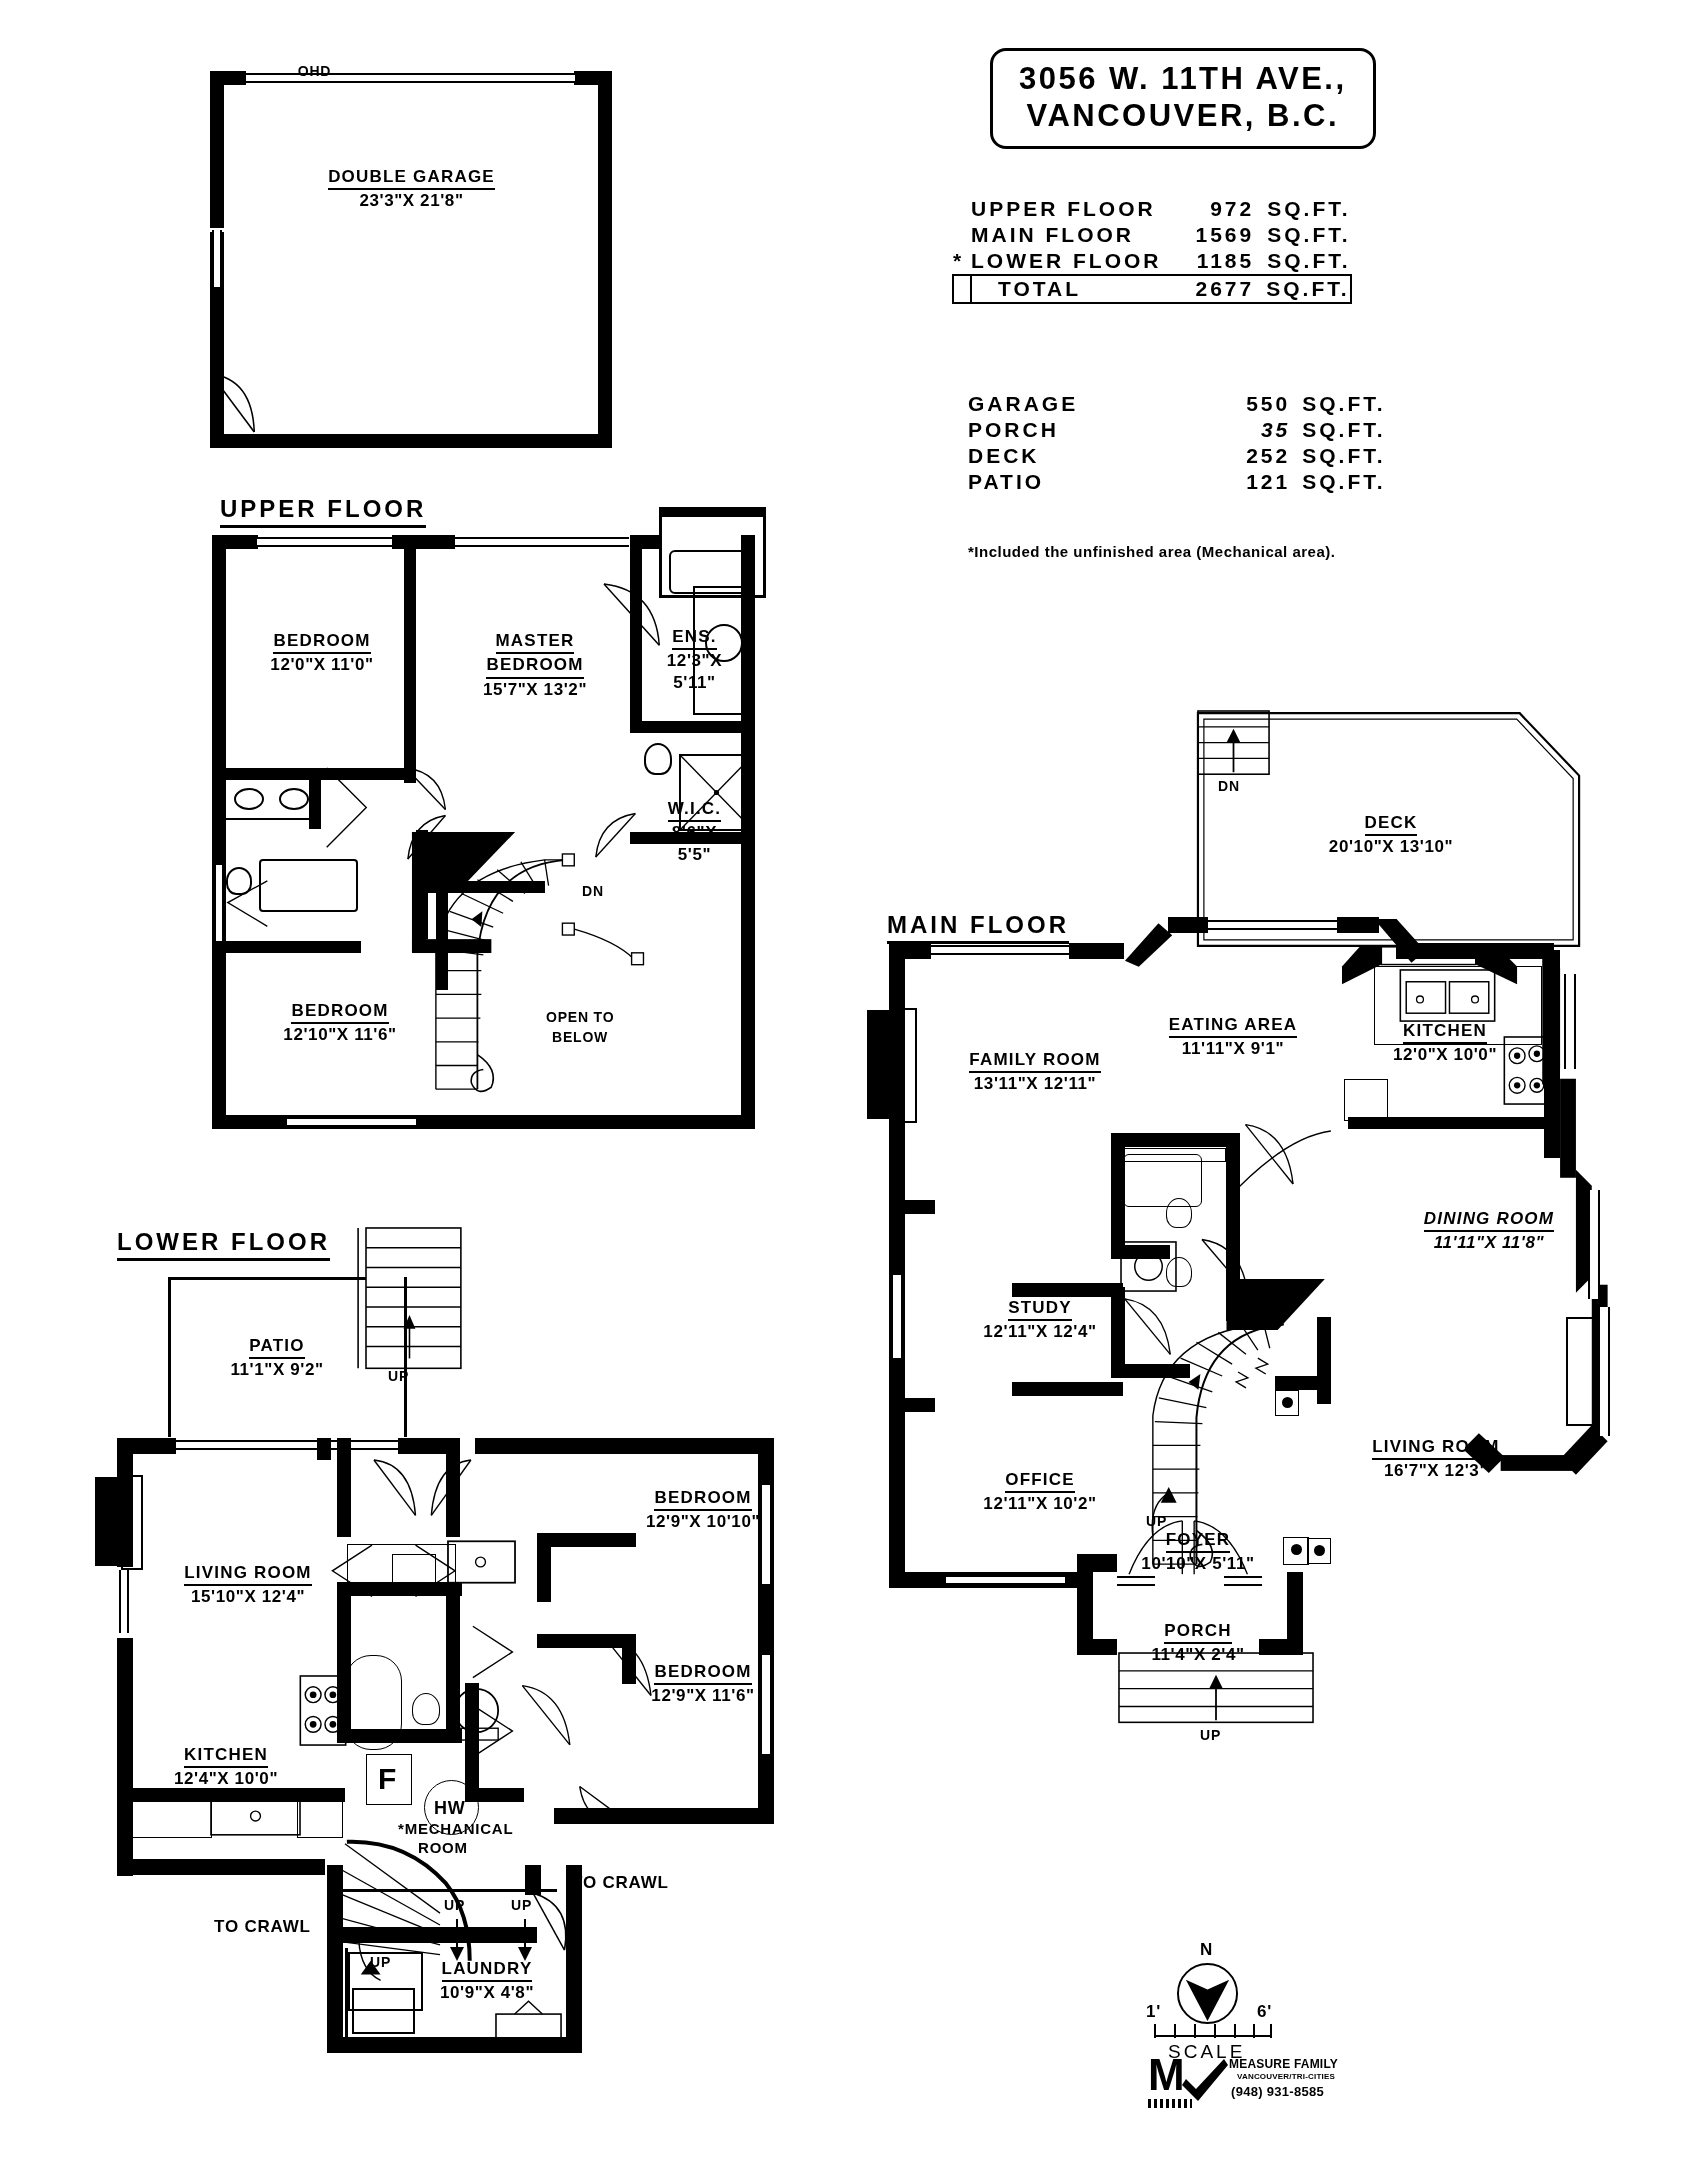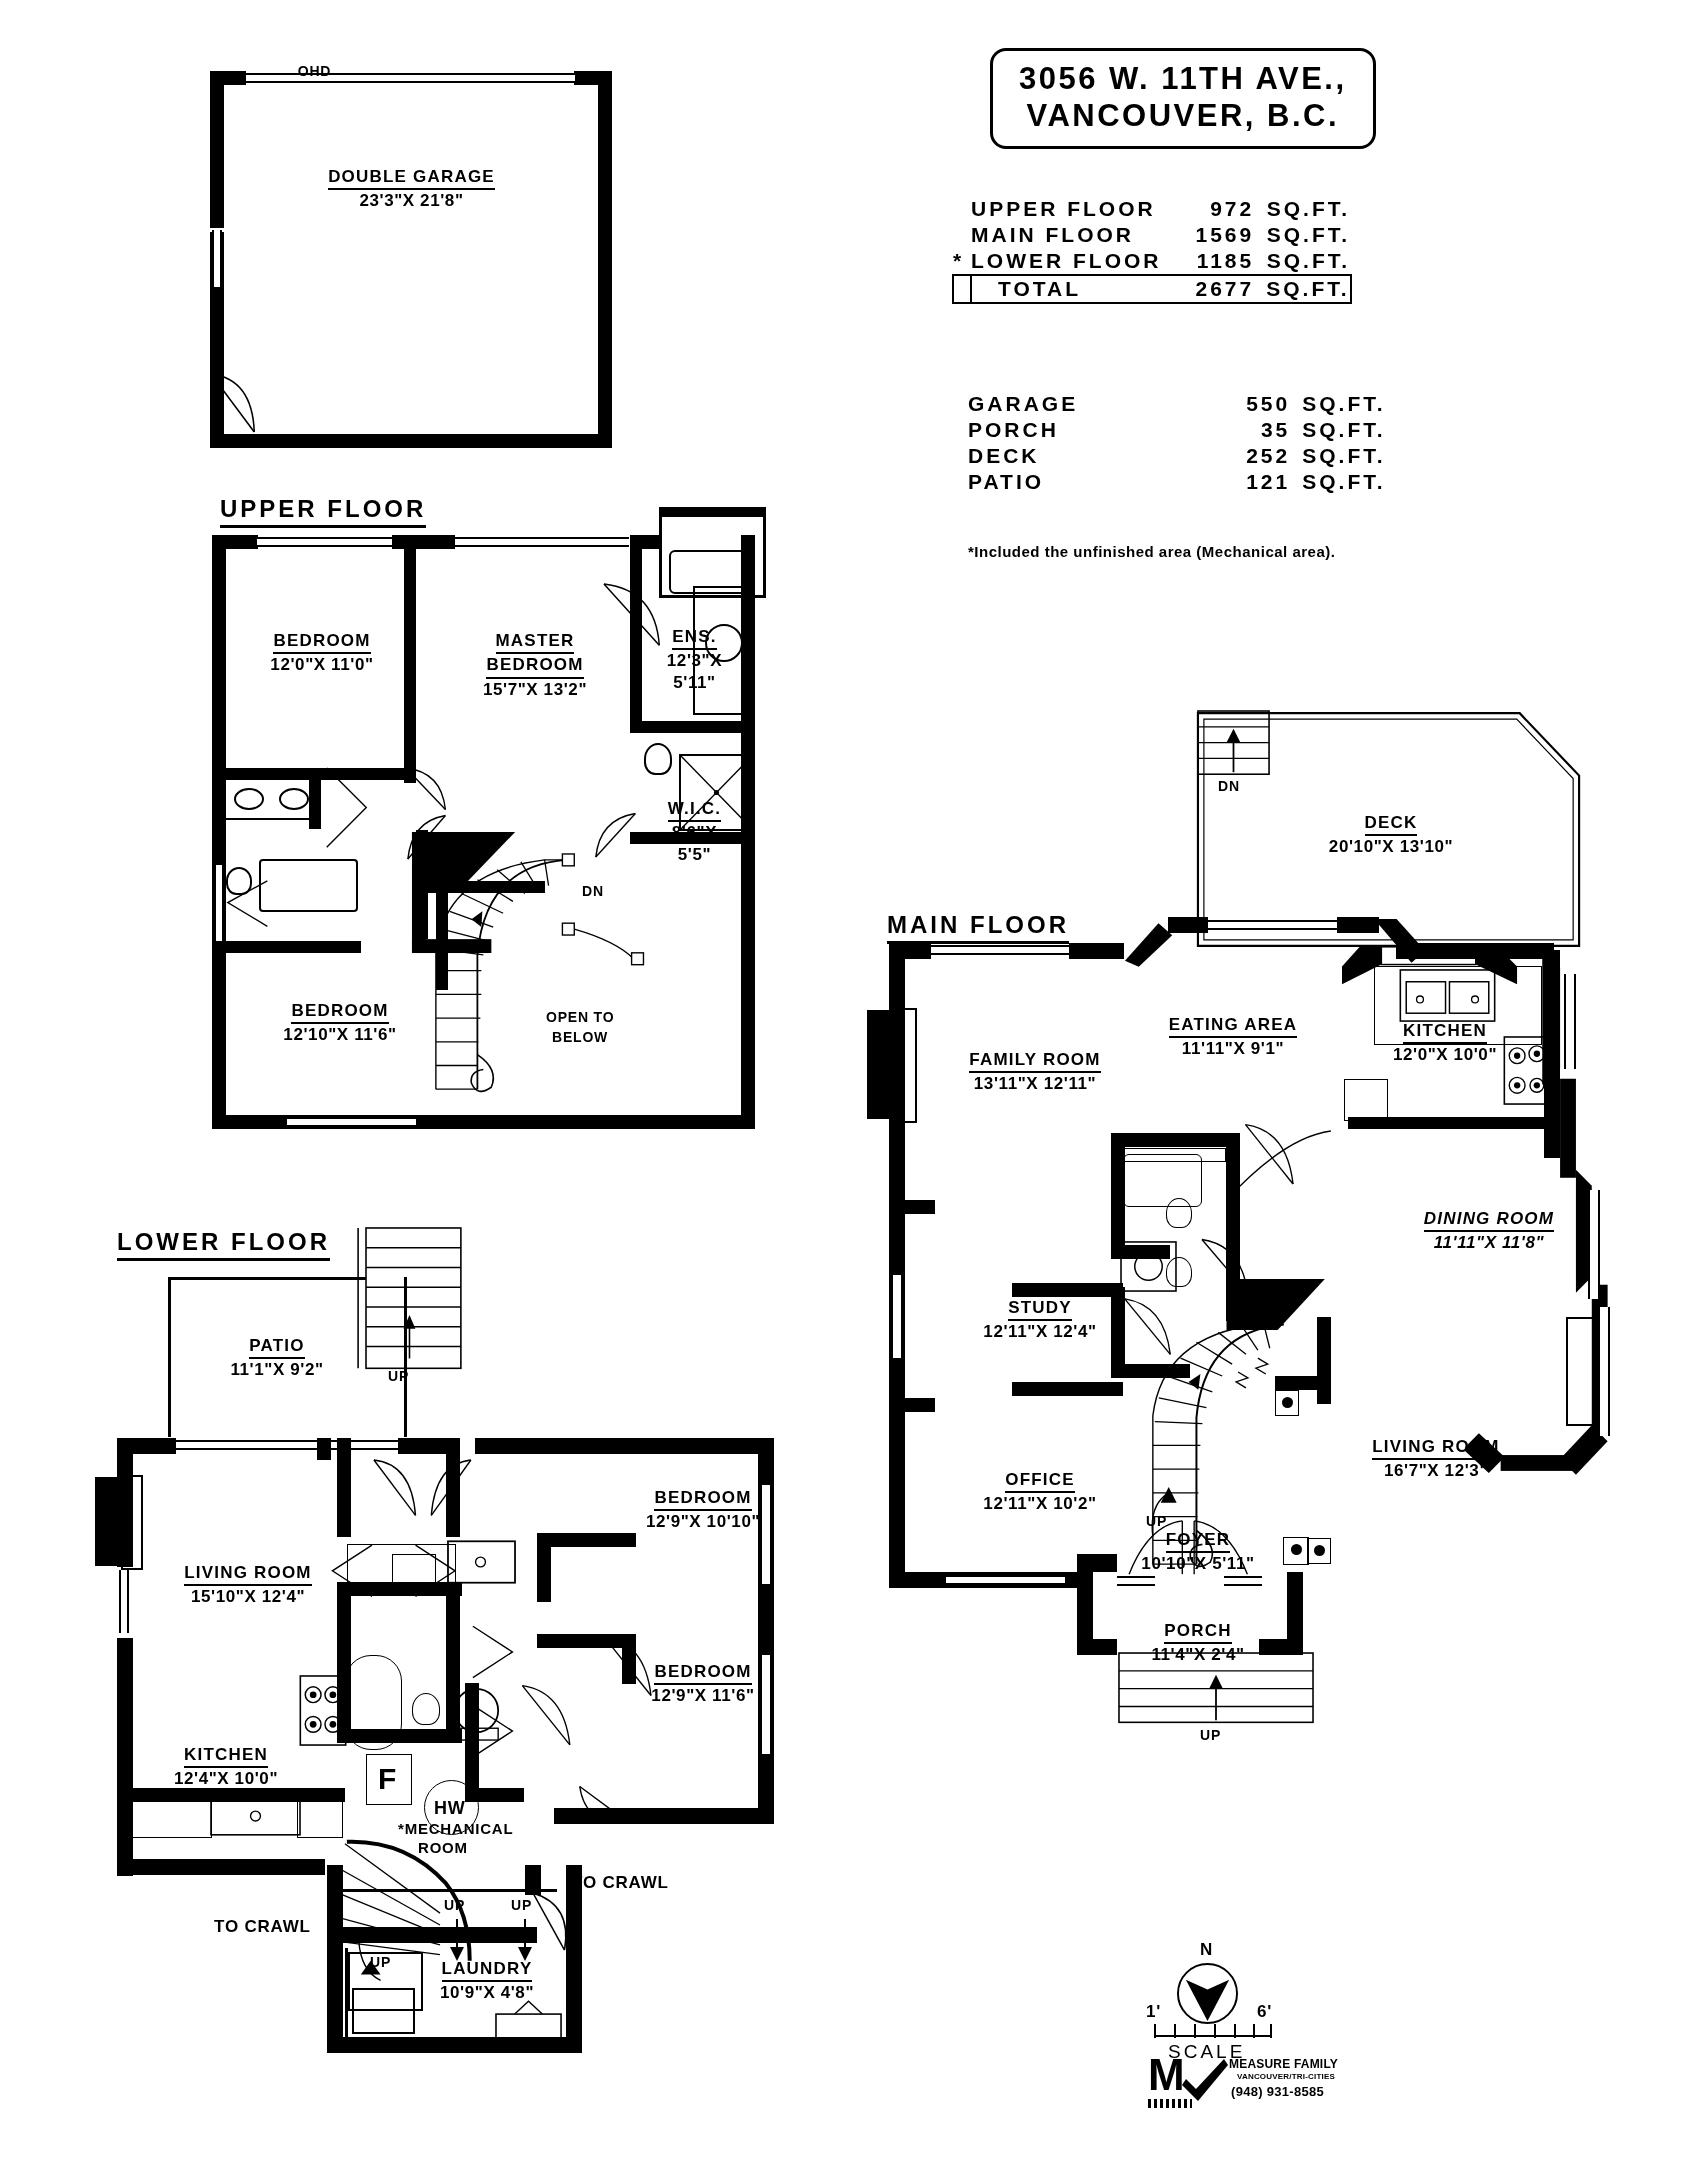--- a/index.html
+++ b/index.html
@@ -27,21 +27,21 @@
   
   #titlebox{border:3px solid #000;border-radius:16px;padding:10px 26px 12px;
             text-align:center;line-height:1.18;}
   #titlebox .t{font-size:31px;font-weight:bold;letter-spacing:2.5px;white-space:nowrap;}
 
   
   .areatbl{border-collapse:collapse;}
   .areatbl td{font-size:21px;font-weight:bold;letter-spacing:3px;padding:1px 0;
               white-space:nowrap;font-family:"Liberation Sans",sans-serif;}
   .areatbl td.num{text-align:right;padding-left:34px;}
-  .areatbl td.unit{text-align:center;padding-left:12px;}
+  .areatbl td.unit{text-align:right;padding-left:12px;}
   .areatbl td.star{width:16px;text-align:left;letter-spacing:0;}
   tr.totalrow td{border:2px solid #000;}
   tr.totalrow td.lbl2{border-right:none;padding-left:26px;}
   tr.totalrow td.num{border-left:none;border-right:none;}
   tr.totalrow td.unit{border-left:none;}
   .note{font-size:15px;font-weight:bold;letter-spacing:0.5px;}
 
   
   .scale-tick{position:absolute;background:#000;width:2px;height:14px;}
   .logo-box{position:absolute;}
@@ -85,21 +85,21 @@
 
 <table class="areatbl abs" style="left:968px;top:391px;">
   <tbody>
       <tr>
     <td>GARAGE</td>
     <td class="num" style="padding-left:168px;">550</td>
     <td class="unit">SQ.FT.</td>
   </tr>
   <tr>
     <td>PORCH</td>
-    <td class="num" style="padding-left:168px;">35</td>
+    <td class="num" style="padding-left:168px;font-style:italic;">35</td>
     <td class="unit">SQ.FT.</td>
   </tr>
   <tr>
     <td>DECK</td>
     <td class="num" style="padding-left:168px;">252</td>
     <td class="unit">SQ.FT.</td>
   </tr>
   <tr>
     <td>PATIO</td>
     <td class="num" style="padding-left:168px;">121</td>

